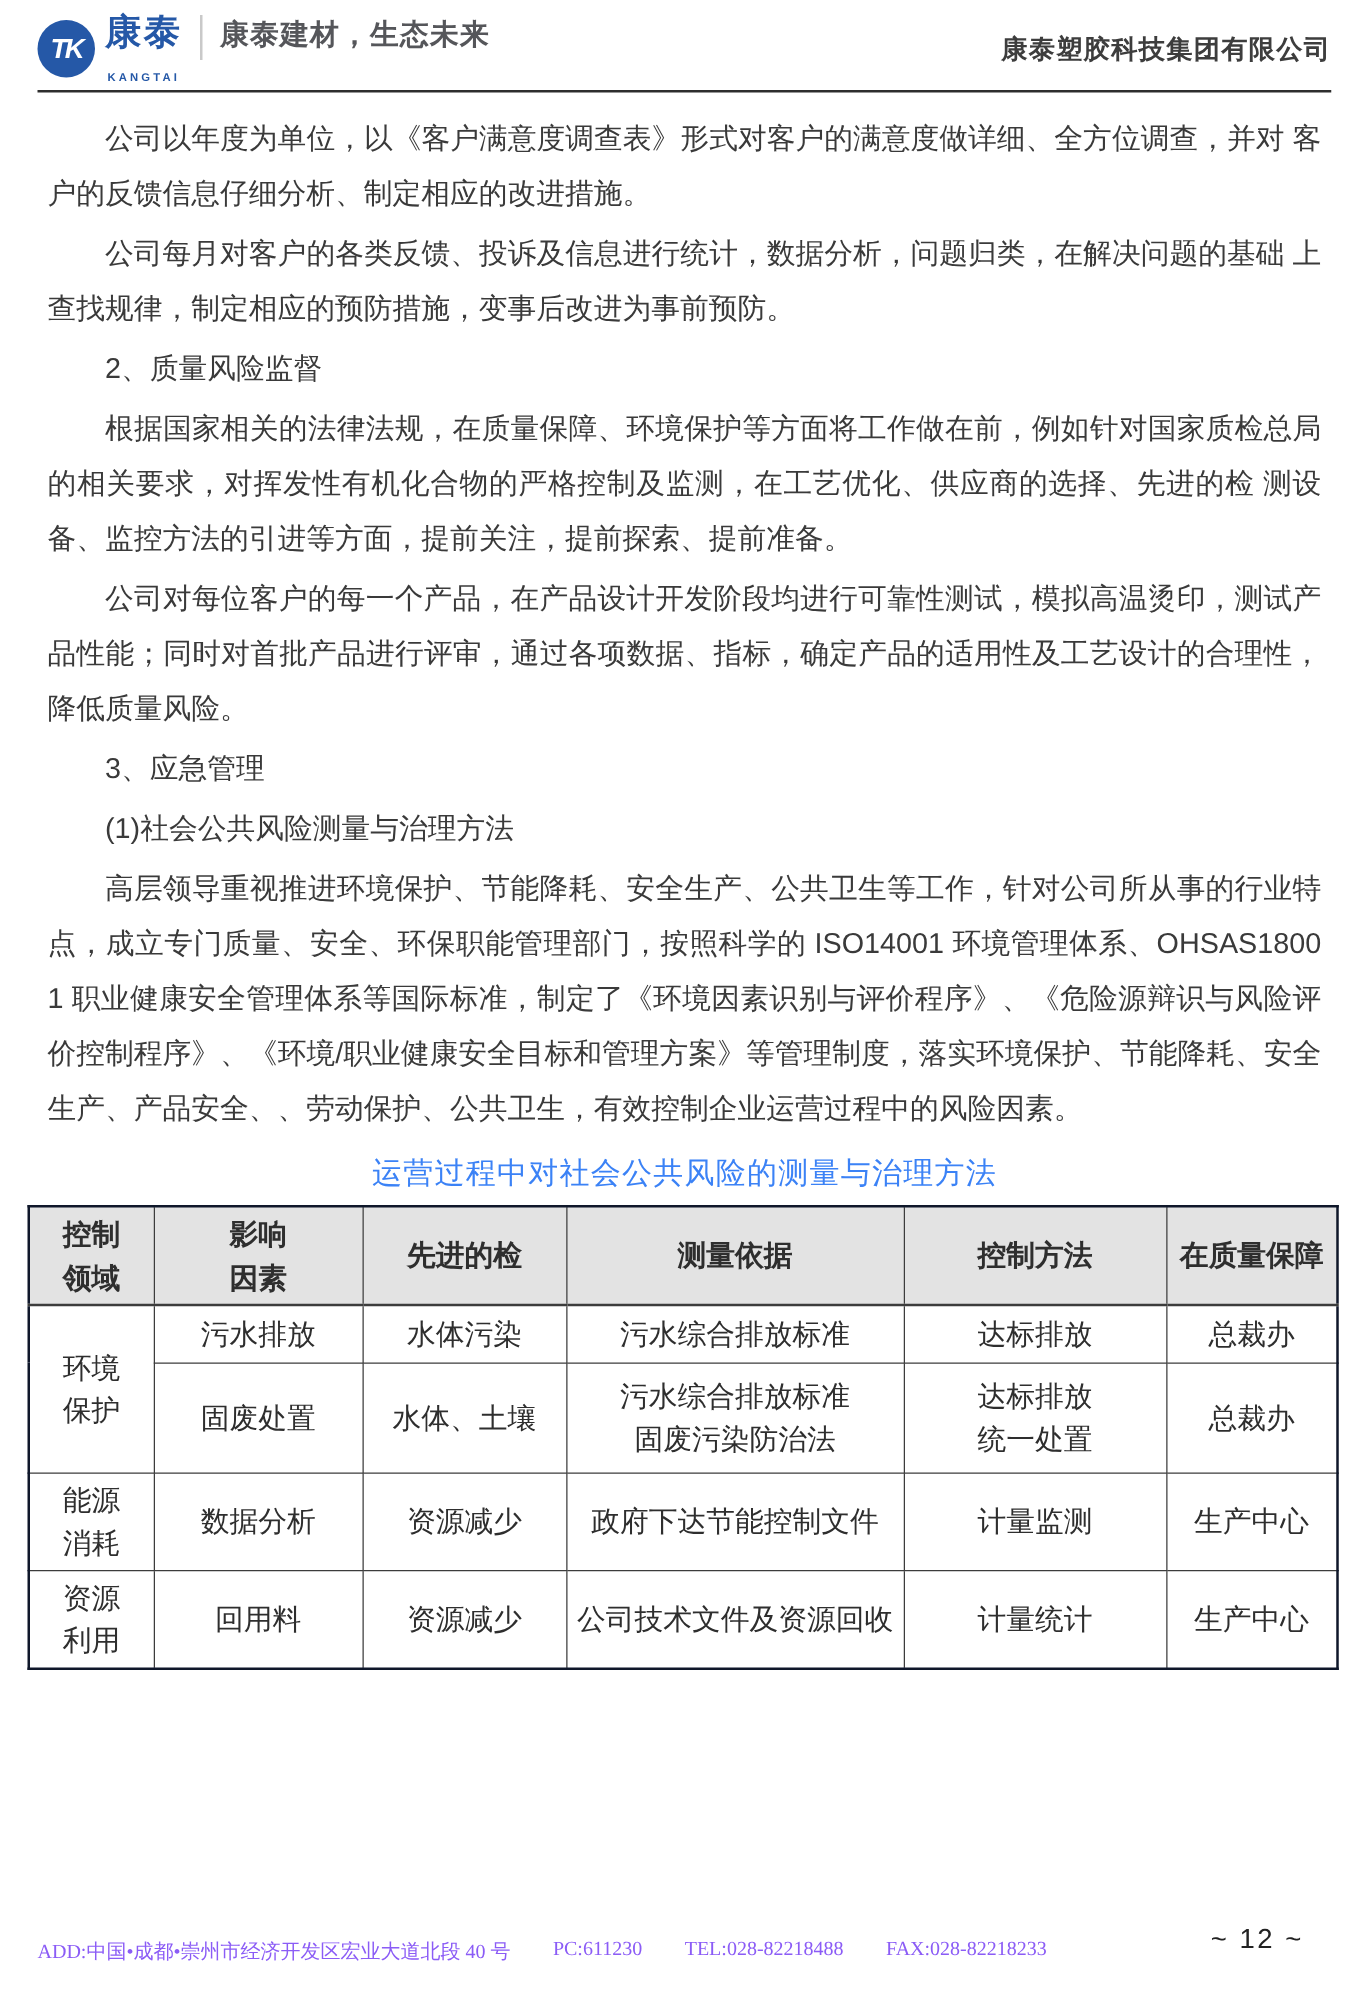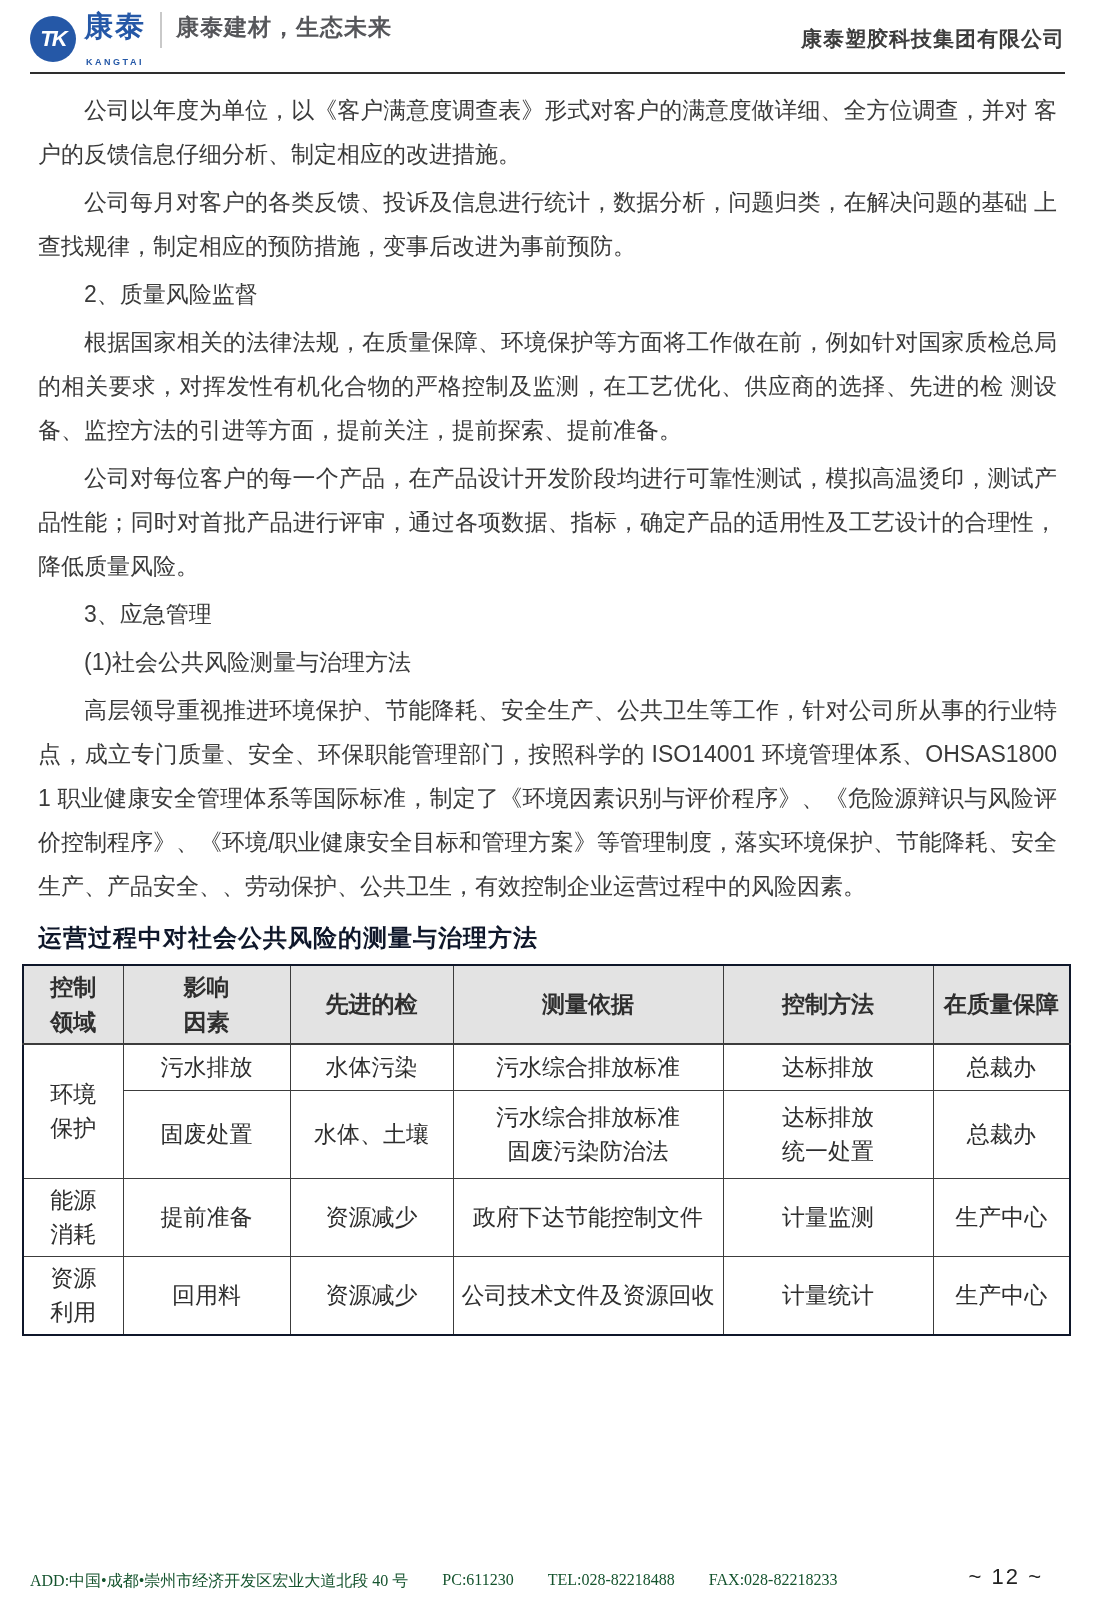--- a/index.html
+++ b/index.html
@@ -39,21 +39,21 @@
   .main { padding:14px 38px 0 38px; }
   .para {
     font-size:23px; line-height:44px;
     text-align:justify; text-indent:2em;
     color:#3a3a3a; margin-bottom:4px;
     word-break:break-all;
   }
 
   
   .table-title {
-    text-align:left; font-size:24px; font-weight:bold; color:#0f172a;
+    text-align:center; font-size:24px; font-weight:normal; color:#3b82f6;
     margin:14px 0 10px 0; letter-spacing:1px;
   }
   .risk-table-wrap { margin:0 -16px; }
   table.risk-table {
     border-collapse:collapse; width:1047px; table-layout:fixed;
     border:2px solid #0f172a;
   }
   table.risk-table th, table.risk-table td {
     border:1px solid #3c3c3c;
     text-align:center; vertical-align:middle;
@@ -65,27 +65,27 @@
   table.risk-table thead th {
     background:#e3e3e3; font-weight:bold;
     height:74px; border-bottom:2px solid #3c3c3c;
   }
   tr.row-h46 { height:46px; }
   tr.row-h88 { height:88px; }
   tr.row-h74 { height:74px; }
 
   
   .footer-info {
-    position:absolute; left:30px; bottom:8px;
+    position:absolute; left:30px; bottom:28px;
     font-family:"Liberation Serif", serif;
-    font-size:16px; color:#14532d;
+    font-size:16px; color:#8b5cf6;
     display:flex; gap:34px; white-space:nowrap;
   }
   .page-number {
-    position:absolute; right:52px; bottom:10px;
+    position:absolute; right:52px; bottom:36px;
     font-size:22px; color:#222222; letter-spacing:2px;
   }
 </style>
 </head>
 <body>
 
 <div class="page">
 
   <div class="header">
     <div class="header-left">
@@ -154,21 +154,21 @@
             <td>水体、土壤</td>
             <td>污水综合排放标准
 固废污染防治法</td>
             <td>达标排放
 统一处置</td>
             <td>总裁办</td>
           </tr>
           <tr class="row-h74">
             <td>能源
 消耗</td>
-            <td>提前准备</td>
+            <td>数据分析</td>
             <td>资源减少</td>
             <td>政府下达节能控制文件</td>
             <td>计量监测</td>
             <td>生产中心</td>
           </tr>
           <tr class="row-h74">
             <td>资源
 利用</td>
             <td>回用料</td>
             <td>资源减少</td>

